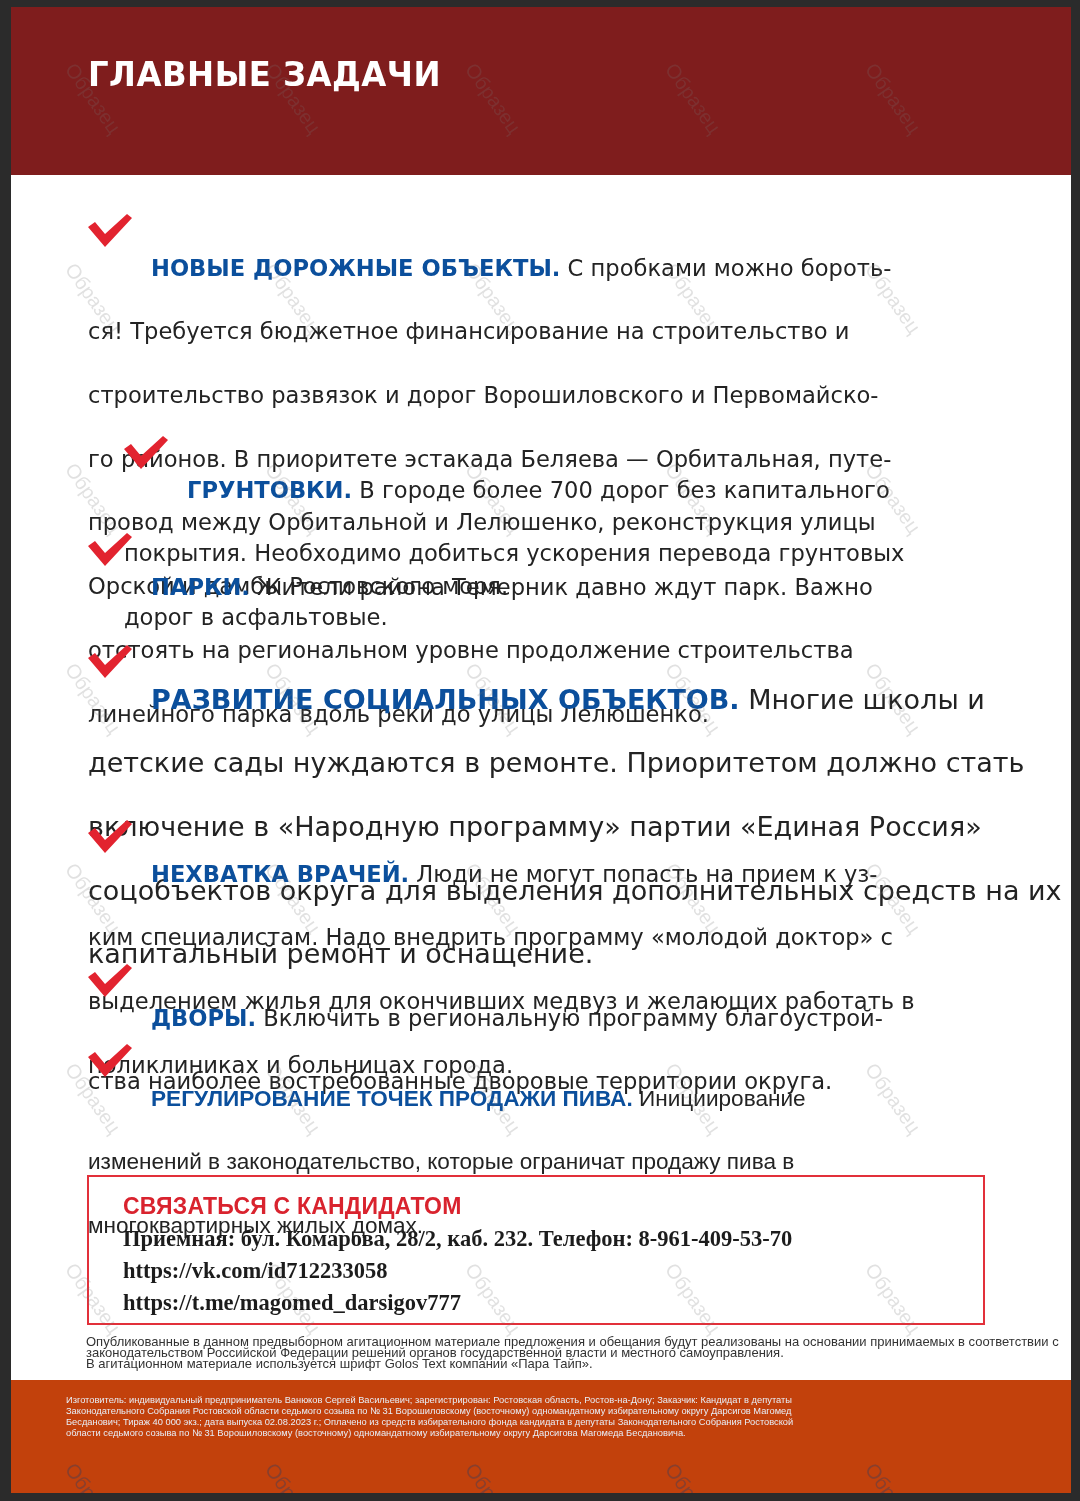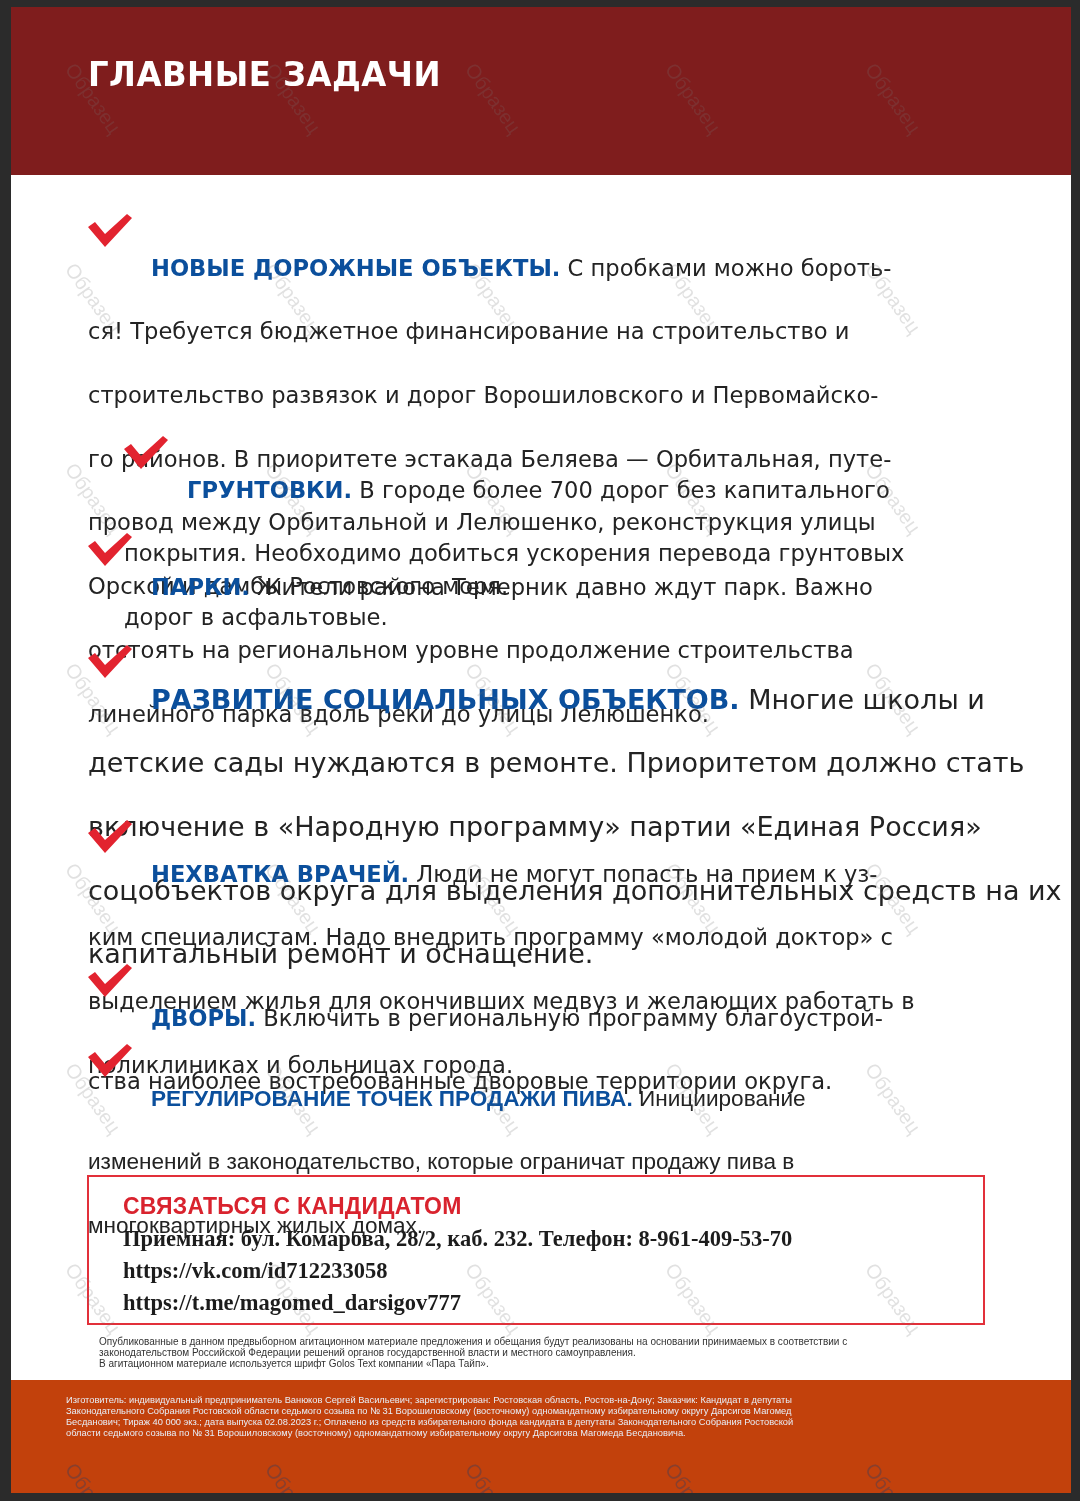--- a/index.html
+++ b/index.html
@@ -43,22 +43,22 @@
   .contact-title {
     position: absolute; left: 34px; top: 16px;
     font-size: 23px; font-weight: bold; color: #d9232e; letter-spacing: 0.2px;
   }
   .contact-line {
     position: absolute; left: 34px; font-size: 22.5px; font-weight: bold; color: #1c1c1c;
     white-space: nowrap;
     font-family: Liberation Serif, serif;
   }
   .disclaimer {
-    position: absolute; left: 88px; top: 1329px; width: 920px;
-    font-size: 10px; line-height: 11px; color: #333;
+    position: absolute; left: 75px; top: 1329px; width: 920px;
+    font-size: 13px; line-height: 11px; color: #333;
   }
   .disclaimer span { display: block; white-space: nowrap; }
   .footer {
     position: absolute; left: 0; top: 1373px; width: 1060px; height: 113px;
     background: #c2410c;
   }
   .footer-text {
     position: absolute; left: 55px; top: 15px; width: 960px;
     font-size: 9.3px; line-height: 11px; color: #e8eef7;
   }

